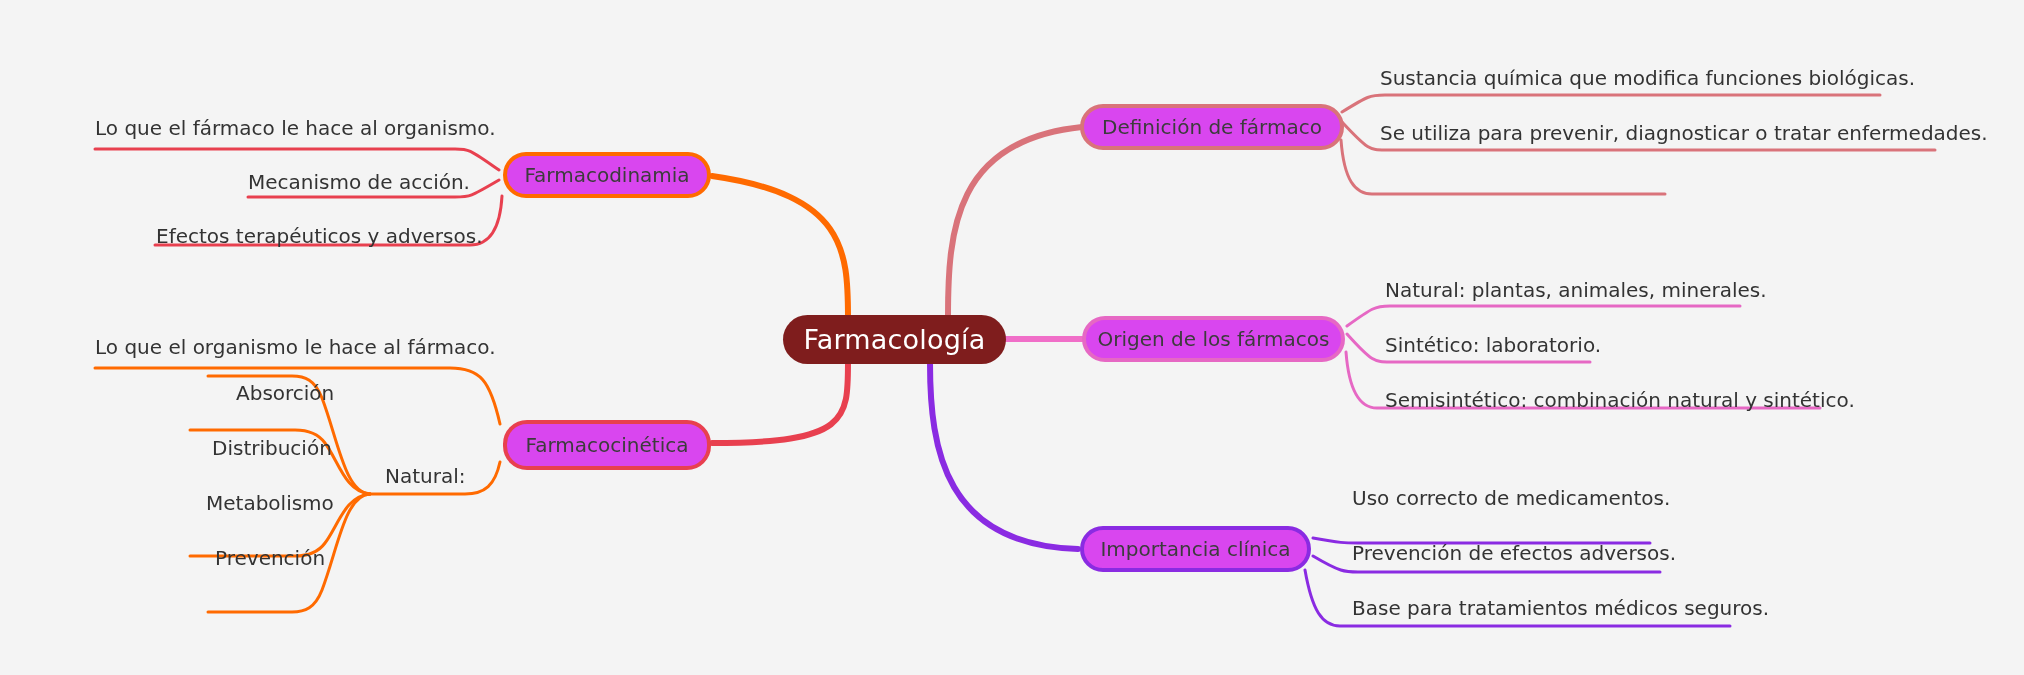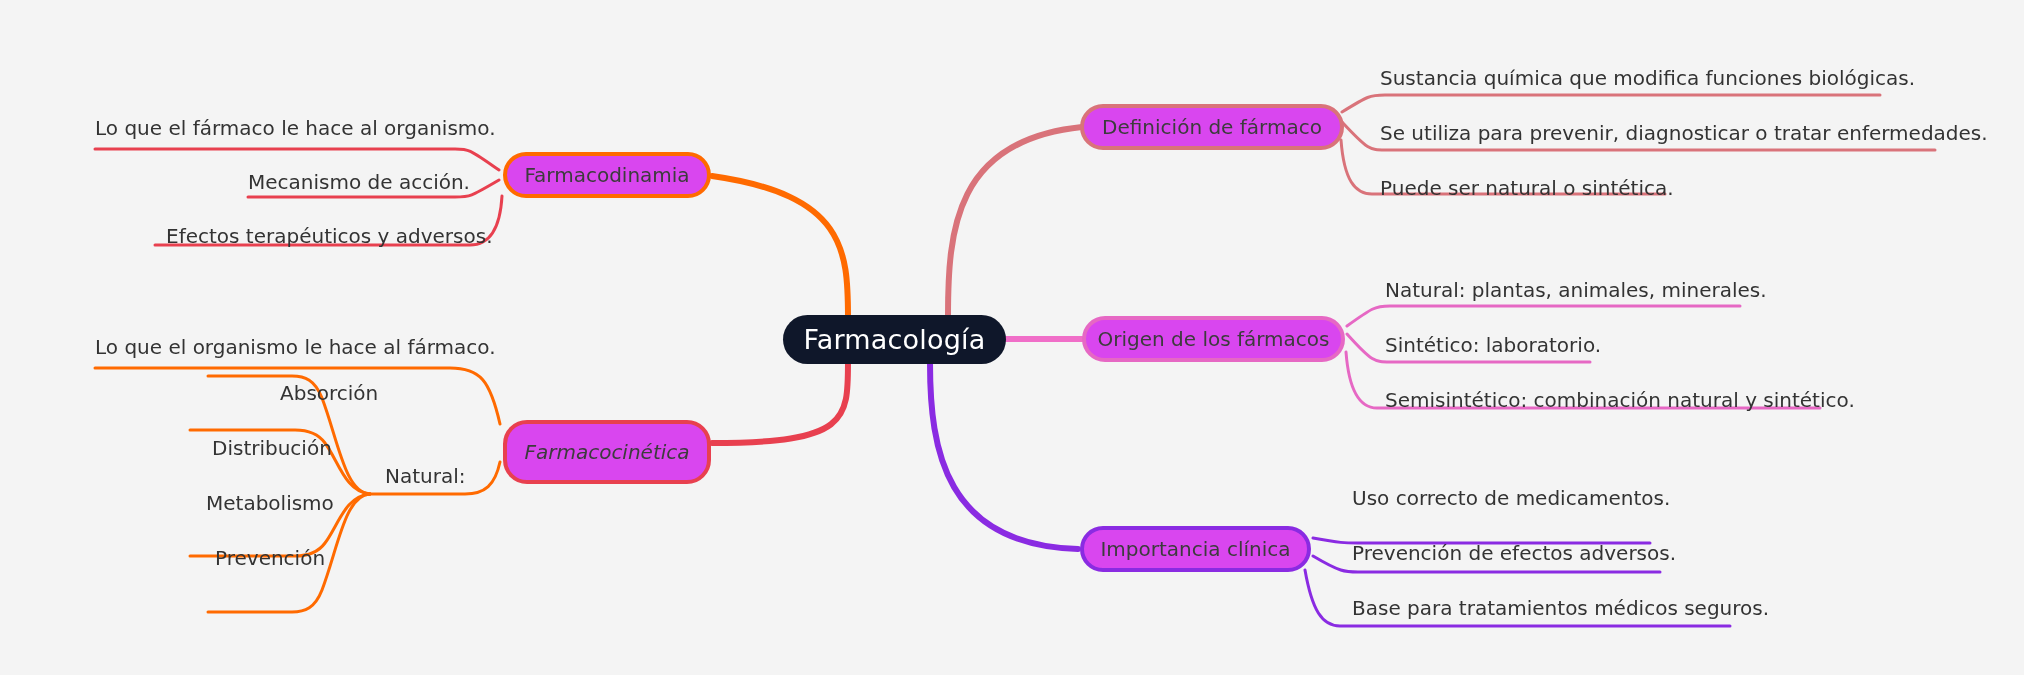--- a/index.html
+++ b/index.html
@@ -30,21 +30,21 @@
   }
   .node {
     position: absolute;
     box-sizing: border-box;
     display: flex;
     align-items: center;
     justify-content: center;
     white-space: nowrap;
   }
   .root-node {
-    background: #0f172a;
+    background: #7f1d1d;
     color: #ffffff;
     border-radius: 26px;
     font-size: 27px;
     letter-spacing: 0.2px;
   }
   .branch-node {
     background: #d946ef;
     border-style: solid;
     border-width: 4px;
     border-radius: 24px;
@@ -121,37 +121,37 @@
   <div class="node branch-node" style="left:503px; top:152px; width:208px; height:46px; border-color:#ff6a00;">
     <span>Farmacodinamia</span>
   </div>
 
   <div class="leaf" style="left:95px; top:118px;">
     <span>Lo que el fármaco le hace al organismo.</span>
   </div>
   <div class="leaf" style="left:248px; top:172px;">
     <span>Mecanismo de acción.</span>
   </div>
-  <div class="leaf" style="left:166px; top:226px;">
+  <div class="leaf" style="left:156px; top:226px;">
     <span>Efectos terapéuticos y adversos.</span>
   </div>
 
-  <div class="node branch-node" style="left:503px; top:420px; width:208px; height:64px; border-color:#e8404f;font-style:italic;">
+  <div class="node branch-node" style="left:503px; top:420px; width:208px; height:50px; border-color:#e8404f;">
     <span>Farmacocinética</span>
   </div>
 
   <div class="leaf" style="left:95px; top:337px;">
     <span>Lo que el organismo le hace al fármaco.</span>
   </div>
 
   <div class="leaf-mid" style="left:385px; top:466px;">
     <span>Natural:</span>
   </div>
 
-  <div class="leaf" style="left:236px; top:383px;margin-left:44px;">
+  <div class="leaf" style="left:236px; top:383px;">
     <span>Absorción</span>
   </div>
   <div class="leaf" style="left:212px; top:438px;">
     <span>Distribución</span>
   </div>
   <div class="leaf" style="left:206px; top:493px;">
     <span>Metabolismo</span>
   </div>
   <div class="leaf" style="left:215px; top:548px;">
     <span>Prevención</span>
@@ -160,23 +160,20 @@
   <div class="node branch-node" style="left:1080px; top:104px; width:264px; height:46px; border-color:#d9737a;">
     <span>Definición de fármaco</span>
   </div>
 
   <div class="leaf" style="left:1380px; top:68px;">
     <span>Sustancia química que modifica funciones biológicas.</span>
   </div>
   <div class="leaf" style="left:1380px; top:123px;">
     <span>Se utiliza para prevenir, diagnosticar o tratar enfermedades.</span>
   </div>
-  <div class="leaf" style="left:1380px; top:178px;">
-    <span>Puede ser natural o sintética.</span>
-  </div>
 
   <div class="node branch-node" style="left:1082px; top:316px; width:263px; height:46px; border-color:#e668c4;">
     <span>Origen de los fármacos</span>
   </div>
 
   <div class="leaf" style="left:1385px; top:280px;">
     <span>Natural: plantas, animales, minerales.</span>
   </div>
   <div class="leaf" style="left:1385px; top:335px;">
     <span>Sintético: laboratorio.</span>

